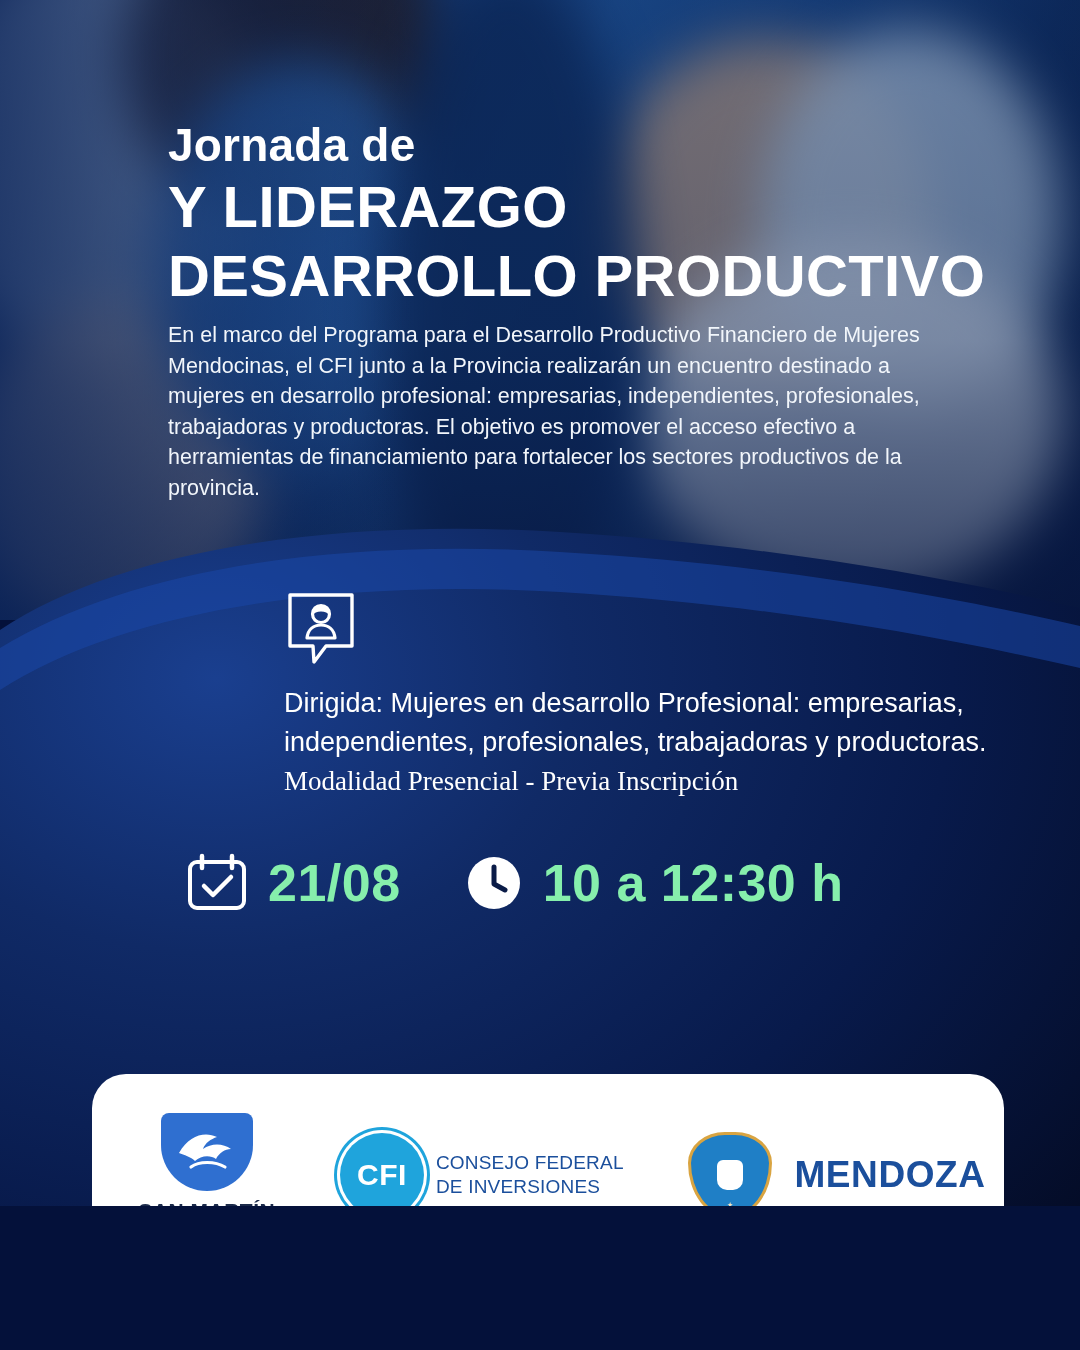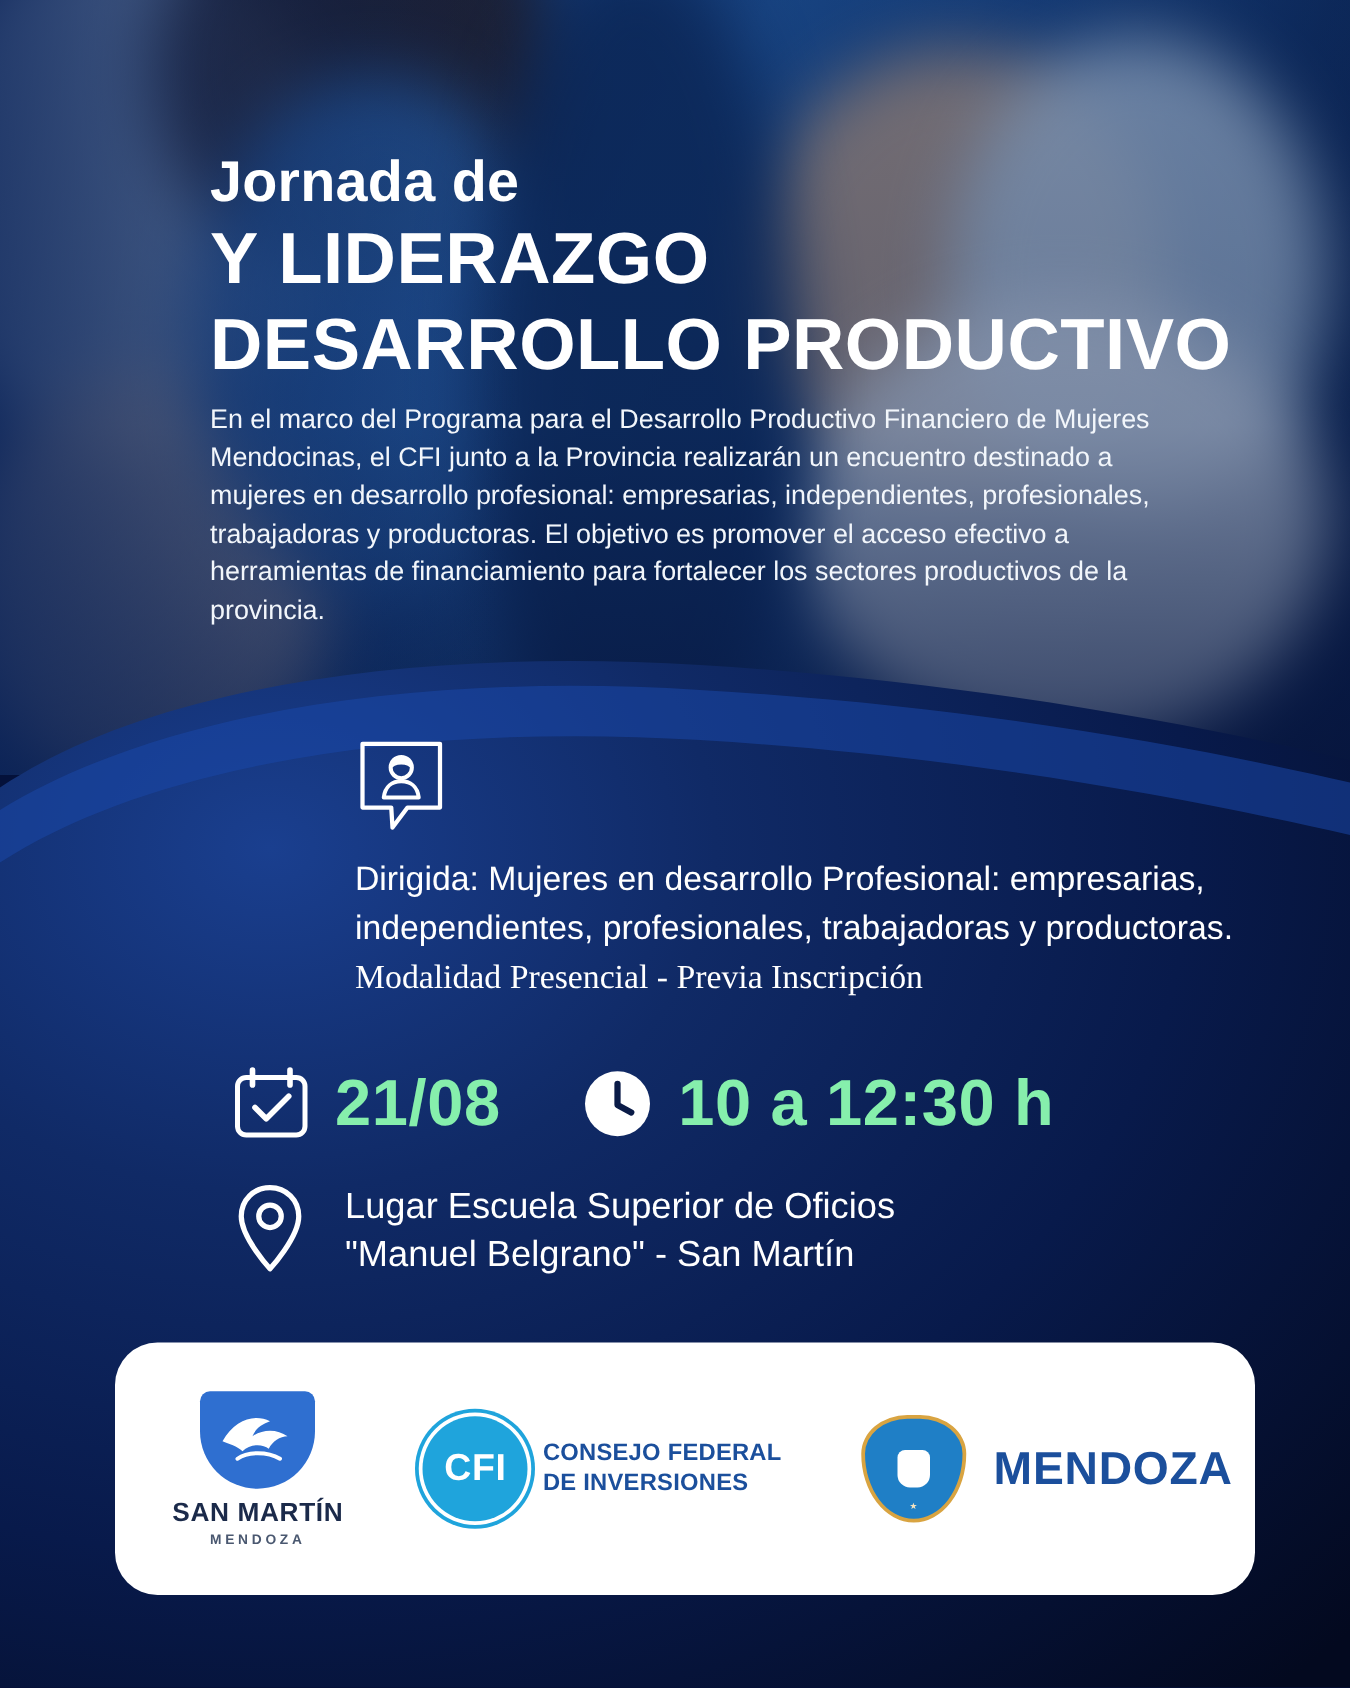--- a/index.html
+++ b/index.html
@@ -5,21 +5,21 @@
   * { margin:0; padding:0; box-sizing:border-box; }
   html, body {
     width:1080px; height:1350px;
     font-family:"Liberation Sans", sans-serif;
     background:#04113a;
     overflow:hidden;
   }
 
   .poster {
     position:relative;
-    width:1080px; height:1350px;
+    width:1080px; height:1206px;
     overflow:hidden;
     background:#04113a;
   }
 
   
   .photo {
     position:absolute; left:0; top:0; width:1080px; height:620px;
     background:
       linear-gradient(115deg,#0a1f4e 0%, #123a77 18%, #1b4c92 32%, #20589f 45%, #1a4a8c 60%, #0f2f63 78%, #0a1b44 100%);
     overflow:hidden;
@@ -105,21 +105,21 @@
   .sm-name { font-size:21px; font-weight:800; color:#1b2a4a; letter-spacing:.5px; margin-top:8px; }
   .sm-sub { font-size:11px; font-weight:700; color:#4a5870; letter-spacing:3px; margin-top:3px; }
 
   .cfi-logo { display:flex; align-items:center; }
   .cfi-mark {
     width:84px; height:84px; border-radius:50%; background:#1fa4dc;
     display:flex; align-items:center; justify-content:center;
     color:#ffffff; font-size:30px; font-weight:800; letter-spacing:.5px;
     box-shadow:0 0 0 3px #ffffff, 0 0 0 6px #1fa4dc;
   }
-  .cfi-text { margin-left:12px; color:#1b4f9c; font-weight:700; font-size:19px; line-height:1.25; letter-spacing:.2px; }
+  .cfi-text { margin-left:12px; color:#1b4f9c; font-weight:400; font-size:19px; line-height:1.25; letter-spacing:.2px; }
 
   .mza-logo { display:flex; align-items:center; }
   .mza-shield {
     width:84px; height:86px;
     background:#1f7fc6; border-radius:44% 44% 50% 50% / 36% 36% 64% 64%;
     border:3px solid #d9a441;
     display:flex; align-items:center; justify-content:center; position:relative;
   }
   .mza-shield .cap { width:26px; height:30px; background:#ffffff; border-radius:6px 6px 10px 10px; }
   .mza-shield .band {
@@ -203,32 +203,20 @@
       <span>
         <svg width="58" height="58" viewBox="0 0 58 58">
           <circle cx="29" cy="29" r="26" fill="#ffffff"></circle>
           <path d="M29,13 V30 L40,36" fill="none" stroke="#0a1b47" stroke-width="5" stroke-linecap="round" stroke-linejoin="round"></path>
         </svg>
       </span>
       <span class="dt-value">10 a 12:30 h</span>
     </div>
   </div>
 
-  <div class="place">
-    <span>
-      <svg width="60" height="74" viewBox="0 0 60 74">
-        <path d="M30,4 C17,4 7,14 7,27 C7,44 30,69 30,69 C30,69 53,44 53,27 C53,14 43,4 30,4 Z" fill="none" stroke="#ffffff" stroke-width="4.2" stroke-linejoin="round"></path>
-        <circle cx="30" cy="27" r="9" fill="none" stroke="#ffffff" stroke-width="4.2"></circle>
-      </svg>
-    </span>
-    <span class="place-text">
-      <span>Lugar Escuela Superior de Oficios</span><br>
-      <span>"Manuel Belgrano" - San Martín</span>
-    </span>
-  </div>
 
   <div class="logobar">
 
     <div class="logo-item sm-logo">
       <div class="sm-badge">
         <svg width="72" height="58" viewBox="0 0 72 58">
           <path d="M8,30 C18,12 34,8 46,14 C40,16 34,20 32,26 C40,20 52,20 60,26 C54,26 48,30 45,36 C40,32 30,32 24,38 C20,34 13,32 8,30 Z" fill="#ffffff"></path>
           <path d="M20,44 C28,38 44,38 54,44" fill="none" stroke="#ffffff" stroke-width="3.2" stroke-linecap="round"></path>
         </svg>
       </div>

